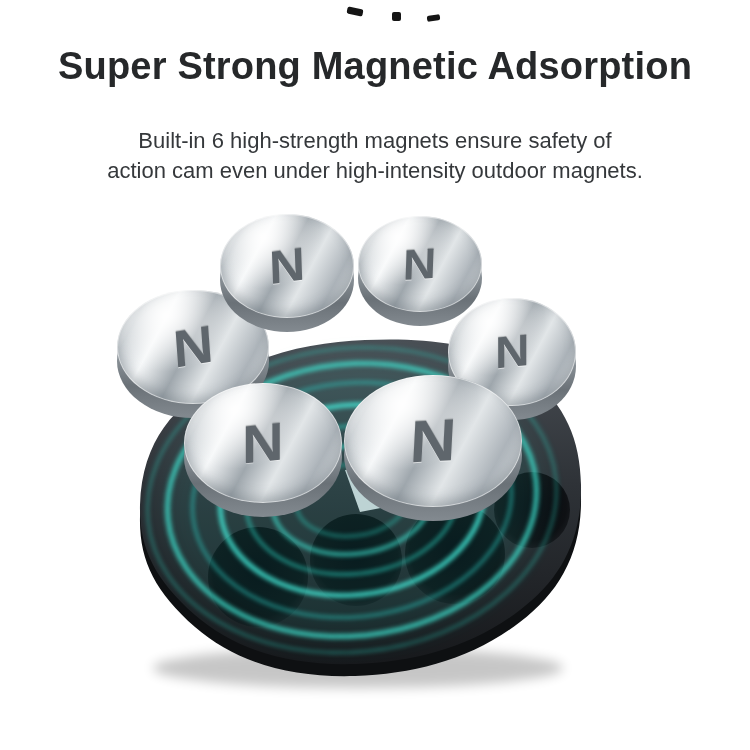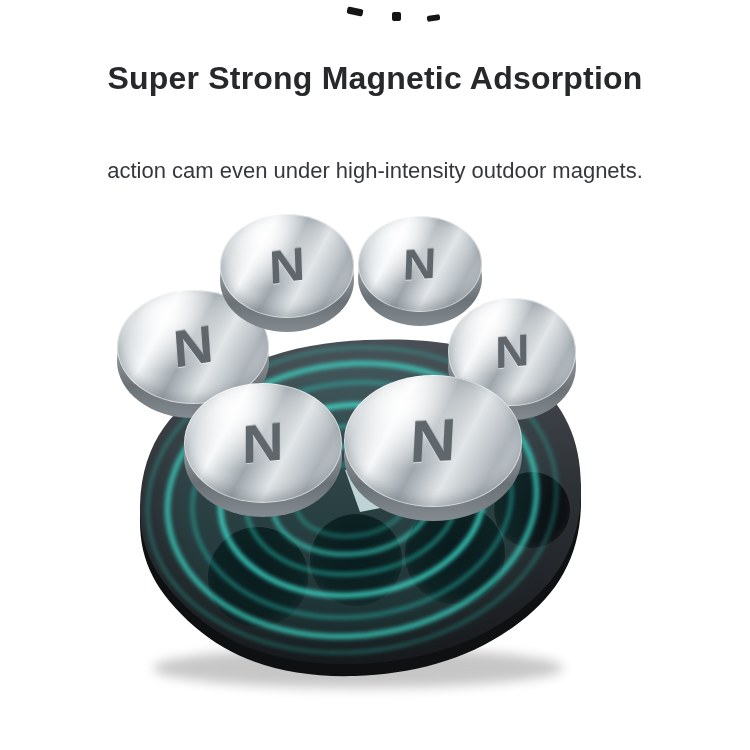--- a/index.html
+++ b/index.html
@@ -8,22 +8,22 @@
     width: 750px;
     height: 750px;
     background: #ffffff;
     overflow: hidden;
     font-family: "Liberation Sans", sans-serif;
   }
 
   
   .hdr { position: absolute; left: 0; width: 100%; text-align: center; z-index: 10; }
   .title {
-    top: 60px;
-    font-size: 32px;
+    top: 45px;
+    font-size: 38px;
     font-weight: 700;
     color: #26282a;
     letter-spacing: 0.2px;
   }
   .sub {
     font-size: 22px;
     font-weight: 400;
     color: #35383b;
     line-height: 30px;
   }
@@ -69,20 +69,21 @@
 
 <div class="stage">
 
   <div>
     <div class="artifact a1"></div>
     <div class="artifact a2"></div>
     <div class="artifact a3"></div>
   </div>
 
   <div class="hdr title">Super Strong Magnetic Adsorption</div>
+  <div class="hdr sub sub1">Built-in 6 high-strength magnets ensure safety of</div>
   <div class="hdr sub sub2">action cam even under high-intensity outdoor magnets.</div>
 
   <svg class="base-svg" width="750" height="750" viewBox="0 0 750 750">
     <defs>
       <linearGradient id="padGrad" x1="0" y1="0" x2="0" y2="1">
         <stop offset="0%" stop-color="#4a4f55"></stop>
         <stop offset="45%" stop-color="#2e3237"></stop>
         <stop offset="100%" stop-color="#17191c"></stop>
       </linearGradient>
       <radialGradient id="holeGrad" cx="50%" cy="45%" r="60%">

